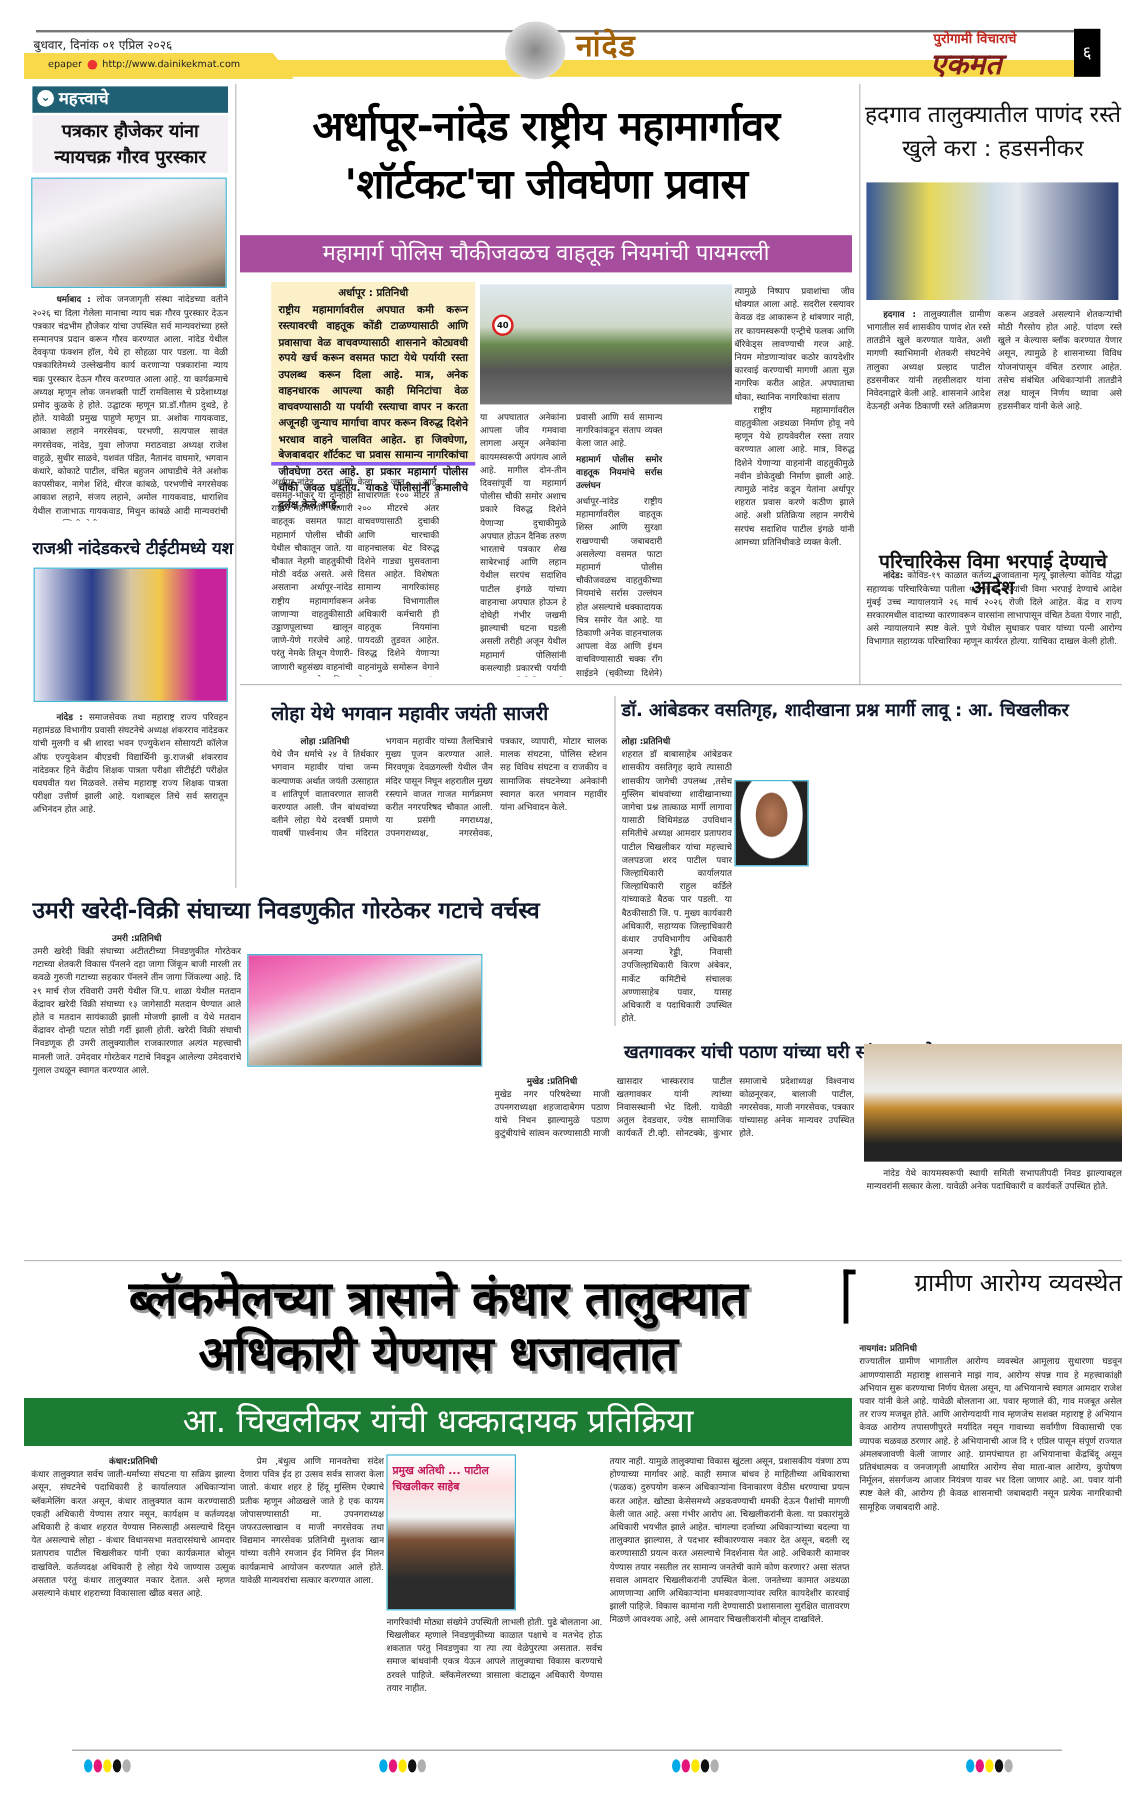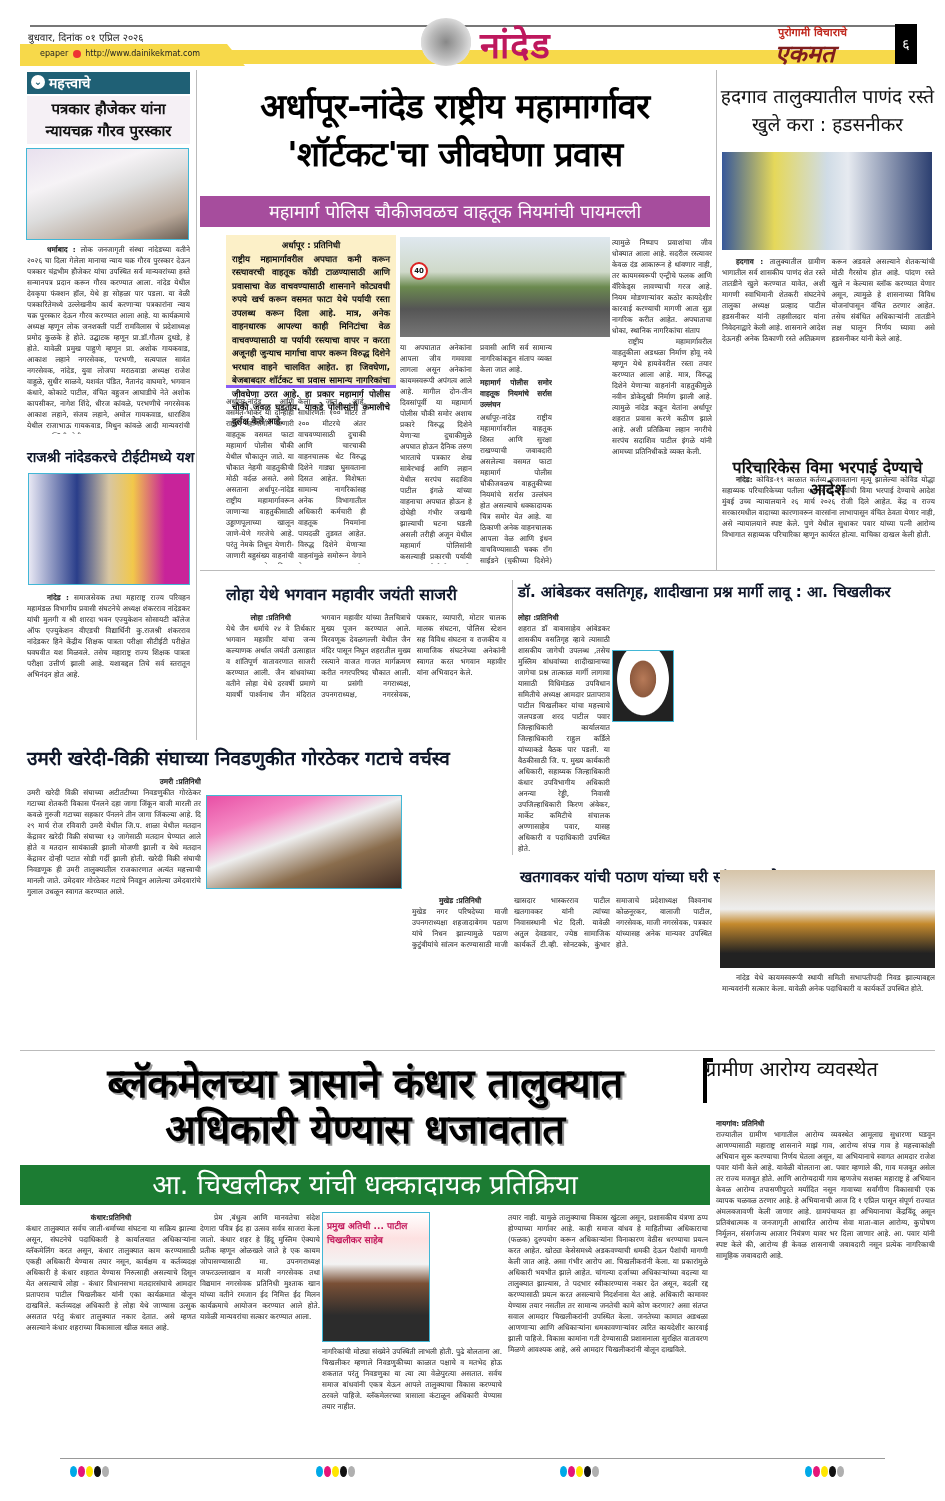--- a/index.html
+++ b/index.html
@@ -6,21 +6,21 @@
   html, body { width: 945px; height: 1501px; background: #fff; overflow: hidden; }
   body { position: relative; font-family: "DejaVu Sans", sans-serif; color: #111; }
   .abs { position: absolute; }
   .mast-line { left: 30px; right: 30px; top: 25px; height: 2px; background: #777; }
   .mast-yellow { left: 20px; top: 50px; width: 895px; height: 14px; background: #f7d94a; }
   .mast-yellow-left { left: 20px; top: 44px; width: 225px; height: 22px; background: #f7d94a; clip-path: polygon(0 0, 92% 0, 100% 100%, 0 100%); }
   .mast-date { left: 28px; top: 30px; font-size: 10px; color: #222; }
   .mast-epaper { left: 40px; top: 49px; font-size: 8px; color: #222; }
   .mast-epaper .dot { display: inline-block; width: 8px; height: 8px; background: #e33; border-radius: 50%; vertical-align: middle; margin: 0 2px; }
   .mast-emblem { left: 420px; top: 18px; width: 52px; height: 48px; border-radius: 50%; background: radial-gradient(circle, #888 0%, #bbb 45%, #ddd 70%, transparent 72%); }
-  .mast-city { left: 480px; top: 20px; font-size: 36px; font-weight: bold; color: #be185d; letter-spacing: 1px; }
+  .mast-city { left: 480px; top: 20px; font-size: 25px; font-weight: bold; color: #a16207; letter-spacing: 1px; }
   .mast-brand-sub { left: 778px; top: 24px; font-size: 11px; font-weight: bold; color: #c0281e; }
   .mast-brand { left: 775px; top: 36px; font-size: 24px; font-weight: bold; font-style: italic; color: #7f1d1d; text-align: center; }
   .mast-page { left: 895px; top: 24px; width: 22px; height: 40px; background: #000; color: #fff; font-size: 14px; text-align: center; line-height: 40px; }
 
   .tag-box { left: 27px; top: 72px; width: 163px; height: 22px; background: #1f6075; color: #fff; font-size: 14px; font-weight: bold; padding-left: 22px; line-height: 22px; }
   .tag-box .chev { position: absolute; left: 4px; top: 3px; width: 14px; height: 14px; border-radius: 50%; background: #fff; color: #1f6075; font-size: 10px; line-height: 14px; text-align: center; }
   .side-head { left: 27px; top: 96px; width: 163px; height: 48px; background: #f5f0f5; font-size: 15px; font-weight: bold; text-align: center; line-height: 22px; padding-top: 2px; }
   .photo { background: linear-gradient(135deg, #cfd6e0, #e9dcd6 40%, #c7b8a8 70%, #8a7e72); border: 1px solid #42b7d6; }
   .photo-1 { left: 26px; top: 148px; width: 163px; height: 92px; background: linear-gradient(160deg,#e8e0ee,#f6f3f6 30%,#ddd 50%,#b8a89a 80%,#6a5d52); }
   .body-text { font-size: 7.3px; line-height: 11px; color: #222; text-align: justify; overflow: hidden; }
@@ -43,21 +43,21 @@
   .head-2 { font-size: 17px; font-weight: bold; white-space: nowrap; color: #0f172a; }
   .photo-people { background: linear-gradient(160deg,#e84fa5 0%,#f48ac4 25%,#eee 45%,#8a6d4d 70%,#402c24 100%); border: 1px solid #42b7d6; }
   .photo-portrait { background: radial-gradient(ellipse at 50% 40%, #b77a58 0%, #8e5a3e 30%, #fff 32%, #fff 60%, #222 62%); border: 1px solid #42b7d6; }
   .photo-rajshri { left: 28px; top: 473px; width: 162px; height: 112px; background: linear-gradient(90deg,#e8e8f4 0%,#2a3e8a 30%,#d8c6a2 50%,#f2c84a 65%,#c8239a 85%); }
   .photo-meet { left: 720px; top: 870px; width: 215px; height: 98px; background: linear-gradient(180deg,#d6c4a8 0%,#eee 40%,#c58a2d 55%,#222 85%); border: none; }
 
   .head-big { left: 20px; top: 1060px; width: 690px; font-size: 40px; font-weight: bold; text-align: center; line-height: 46px; color: #000; letter-spacing: -0.5px; text-shadow: 2px 2px 0 #999; }
   .banner-green { left: 20px; top: 1165px; width: 690px; height: 40px; background: #1c7c33; color: #fff; font-size: 27px; text-align: center; line-height: 40px; }
   .photo-stage { left: 205px; top: 1210px; width: 108px; height: 240px; background: linear-gradient(180deg,#fff 0%,#fde1e1 20%,#f3f3f3 40%,#7a5036 55%,#2c2c2c 80%); }
 
-  .head-right2 { left: 705px; top: 1055px; width: 230px; font-size: 20px; text-align: left; line-height: 28px; color: #111; }
+  .head-right2 { left: 705px; top: 1055px; width: 230px; font-size: 20px; text-align: right; line-height: 28px; color: #111; }
   .corner-bracket { left: 703px; top: 1058px; width: 10px; height: 45px; border-left: 4px solid #000; border-top: 4px solid #000; }
 
   .foot-line { left: 60px; right: 60px; top: 1458px; height: 1px; background: #999; }
   .reg { width: 7px; height: 11px; border-radius: 50%; display: inline-block; margin-right: 1px; }
 </style>
 </head>
 <body>
 
 <div class="abs mast-line"></div>
 <div class="abs mast-yellow"></div>
@@ -142,21 +142,21 @@
 <div class="abs head-2" style="left:518px;top:581px;font-size:15px;">डॉ. आंबेडकर वसतिगृह, शादीखाना प्रश्न मार्गी लावू : आ. चिखलीकर</div>
 <div class="abs photo photo-portrait" style="left:612px;top:650px;width:62px;height:72px;"></div>
 <div class="abs body-text" style="left:518px;top:612px;width:92px;height:240px;">
   <b>लोहा :प्रतिनिधी</b>
   <span style="display:block;">शहरात डॉ बाबासाहेब आंबेडकर शासकीय वसतिगृह व्हावे त्यासाठी शासकीय जागेची उपलब्ध ,तसेच मुस्लिम बांधवांच्या शादीखानाच्या जागेचा प्रश्न तात्काळ मार्गी लागावा यासाठी विधिमंडळ उपविधान समितीचे अध्यक्ष आमदार प्रतापराव पाटील चिखलीकर यांचा महत्त्वाचे जलपडजा शरद पाटील पवार जिल्हाधिकारी कार्यालयात जिल्हाधिकारी राहुल कर्डिले यांच्याकडे बैठक पार पडली. या बैठकीसाठी जि. प. मुख्य कार्यकारी अधिकारी, सहाय्यक जिल्हाधिकारी कंधार उपविभागीय अधिकारी अनन्या रेड्डी, निवासी उपजिल्हाधिकारी किरण अंबेकर, मार्केट कमिटीचे संचालक अण्णासाहेब पवार, यासह अधिकारी व पदाधिकारी उपस्थित होते.</span>
 </div>
 
 <div class="abs head-2" style="left:27px;top:745px;font-size:19px;">उमरी खरेदी-विक्री संघाच्या निवडणुकीत गोरठेकर गटाचे वर्चस्व</div>
 <div class="abs photo photo-people" style="left:206px;top:795px;width:196px;height:94px;"></div>
 <div class="abs body-text" style="left:27px;top:776px;width:174px;height:270px;text-indent:14px;">
-  <b style="display:block;text-align:right;text-indent:0;">उमरी :प्रतिनिधी</b>
+  <b style="display:block;text-align:center;text-indent:0;">उमरी :प्रतिनिधी</b>
   <span>उमरी खरेदी विक्री संघाच्या अटीतटीच्या निवडणुकीत गोरठेकर गटाच्या शेतकरी विकास पॅनलने दहा जागा जिंकून बाजी मारली तर कवळे गुरुजी गटाच्या सहकार पॅनलने तीन जागा जिंकल्या आहे. दि २९ मार्च रोज रविवारी उमरी येथील जि.प. शाळा येथील मतदान केंद्रावर खरेदी विक्री संघाच्या १३ जागेसाठी मतदान घेण्यात आले होते व मतदान सायंकाळी झाली मोजणी झाली व येथे मतदान केंद्रावर दोन्ही पटात सोडी गर्दी झाली होती. खरेदी विक्री संघाची निवडणूक ही उमरी तालुक्यातील राजकारणात अत्यंत महत्त्वाची मानली जाते. उमेदवार गोरठेकर गटाचे निवडून आलेल्या उमेदवारांचे गुलाल उधळून स्वागत करण्यात आले.</span>
 </div>
 
 <div class="abs head-2" style="left:520px;top:866px;font-size:15px;">खतगावकर यांची पठाण यांच्या घरी सांत्वनपर भेट</div>
 <div class="abs body-text" style="left:412px;top:895px;width:300px;height:150px;column-count:3;column-gap:6px;">
   <b style="display:block;text-align:center;">मुखेड :प्रतिनिधी</b>
   <span>मुखेड नगर परिषदेच्या माजी उपनगराध्यक्षा शहजादाबेगम पठाण यांचे निधन झाल्यामुळे पठाण कुटुंबीयांचे सांत्वन करण्यासाठी माजी खासदार भास्करराव पाटील खतगावकर यांनी त्यांच्या निवासस्थानी भेट दिली. यावेळी अतुल देवडवार, ज्येष्ठ सामाजिक कार्यकर्ते टी.व्ही. सोनटक्के, कुंभार समाजाचे प्रदेशाध्यक्ष विश्वनाथ कोळनूरकर, बालाजी पाटील, नगरसेवक, माजी नगरसेवक, पत्रकार यांच्यासह अनेक मान्यवर उपस्थित होते.</span>
 </div>
 <div class="abs photo photo-meet"></div>
 <div class="abs body-text" style="left:722px;top:972px;width:213px;height:60px;text-indent:14px;">नांदेड येथे कायमस्वरूपी स्थायी समिती सभापतीपदी निवड झाल्याबद्दल मान्यवरांनी सत्कार केला. यावेळी अनेक पदाधिकारी व कार्यकर्ते उपस्थित होते.</div>

